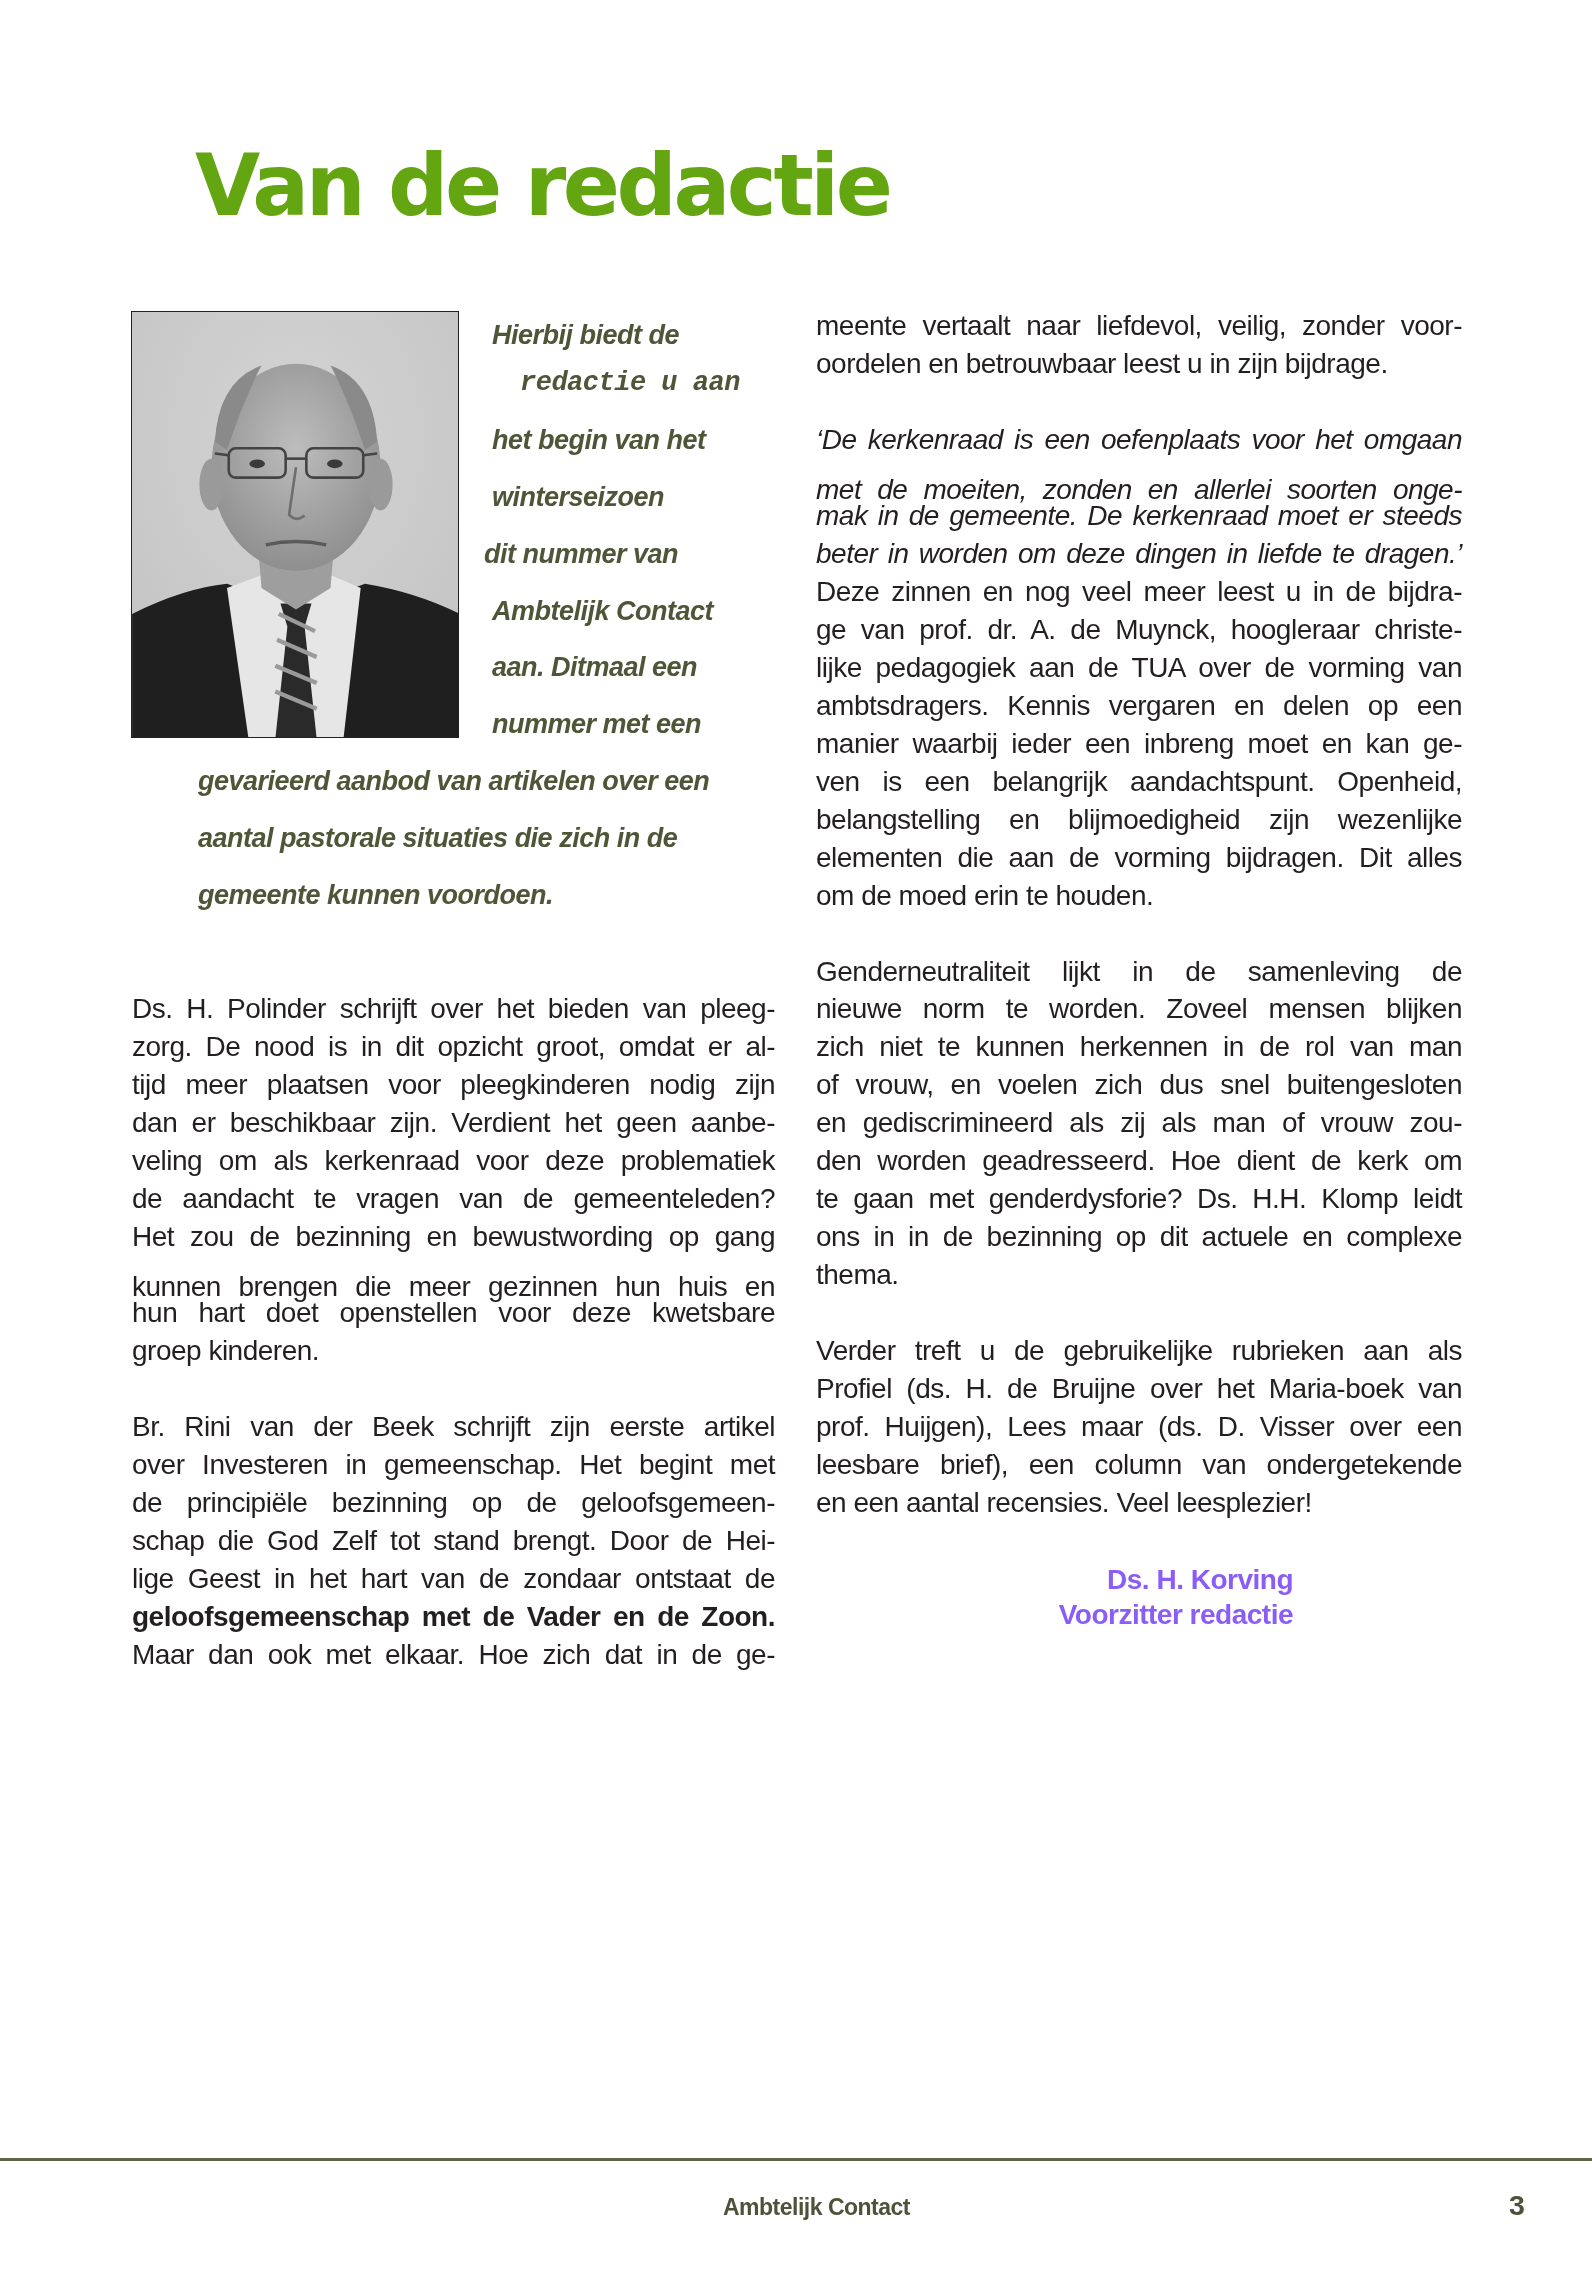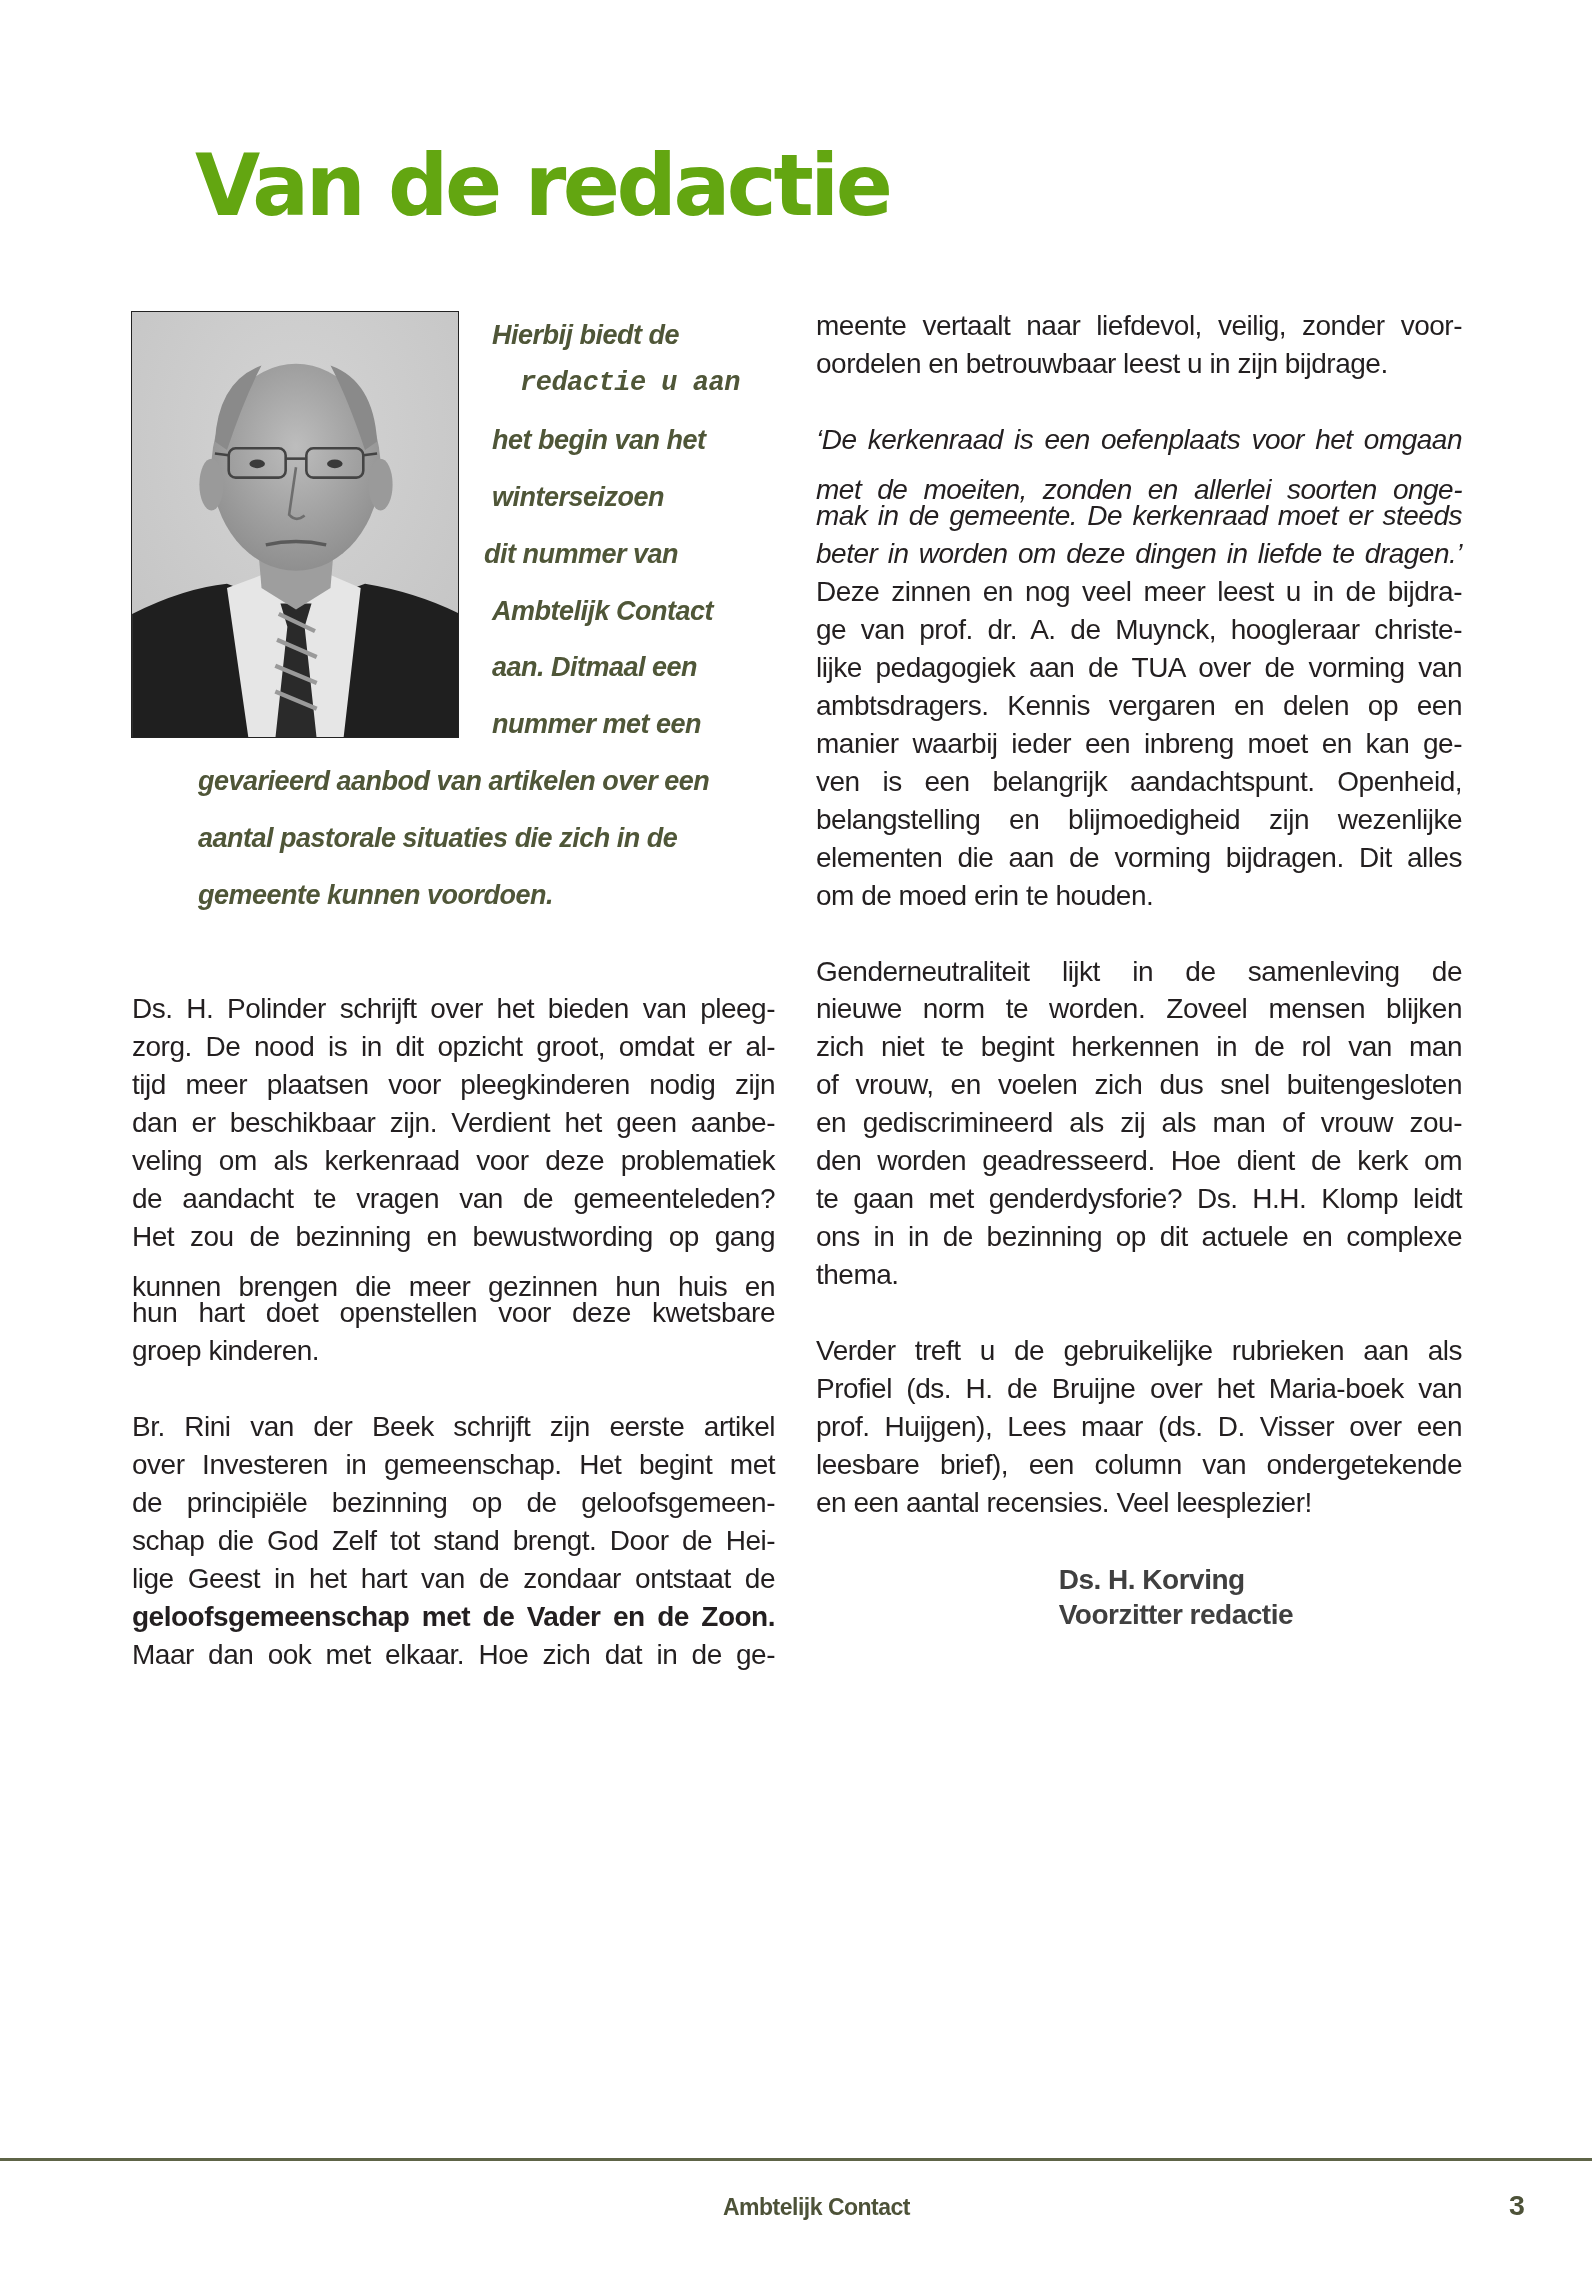--- a/index.html
+++ b/index.html
@@ -25,21 +25,21 @@
     font-style: italic; font-weight: bold; color: #4f5638;
     font-size: 27px; letter-spacing: -0.5px;
   }
   .intro .ln { position: absolute; white-space: nowrap; height: 57px; line-height: 57px; }
 
   .body-col { position: absolute; font-family: "Liberation Sans", sans-serif; color: #231f20; font-size: 28px; letter-spacing: -0.5px; }
   .body-col .ln { position: absolute; left: 0; height: 38px; line-height: 38px; white-space: nowrap; text-align: justify; text-align-last: justify; }
   .body-col .ln.last { text-align-last: left; }
   .body-col .ln.it { font-style: italic; }
 
-  .signature { position: absolute; right: 131px; font-family: "Liberation Sans", sans-serif; font-weight: bold; color: #404040; font-size: 28px; text-align: left; letter-spacing: -0.5px; }
+  .signature { position: absolute; right: 131px; font-family: "Liberation Sans", sans-serif; font-weight: bold; color: #8b5cf6; font-size: 28px; text-align: right; letter-spacing: -0.5px; }
   .signature .ln { height: 35px; line-height: 35px; white-space: nowrap; }
 
   .footer-rule { position: absolute; left: 0; top: 2158px; width: 1592px; height: 2.6px; background: #5e6447; }
   .footer-title { position: absolute; left: 723px; top: 2192px; font-family: "Liberation Sans", sans-serif; font-weight: bold; font-size: 23px; line-height: 31px; color: #4d5238; letter-spacing: -0.5px; white-space: nowrap; }
   .footer-page { position: absolute; left: 1509px; top: 2188px; font-family: "Liberation Sans", sans-serif; font-weight: bold; font-size: 28.5px; line-height: 35px; color: #4d5238; }
 </style>
 </head>
 <body>
 
 <div class="page">
@@ -145,21 +145,21 @@
       <div class="ln" style="top:380px;width:646px;">ambtsdragers. Kennis vergaren en delen op een</div>
       <div class="ln" style="top:418px;width:646px;">manier waarbij ieder een inbreng moet en kan ge-</div>
       <div class="ln" style="top:456px;width:646px;">ven is een belangrijk aandachtspunt. Openheid,</div>
       <div class="ln" style="top:494px;width:646px;">belangstelling en blijmoedigheid zijn wezenlijke</div>
       <div class="ln" style="top:532px;width:646px;">elementen die aan de vorming bijdragen. Dit alles</div>
       <div class="ln last" style="top:570px;width:646px;">om de moed erin te houden.</div>
     </div>
     <div>
       <div class="ln" style="top:646px;width:646px;">Genderneutraliteit lijkt in de samenleving de</div>
       <div class="ln" style="top:683px;width:646px;">nieuwe norm te worden. Zoveel mensen blijken</div>
-      <div class="ln" style="top:721px;width:646px;">zich niet te begint herkennen in de rol van man</div>
+      <div class="ln" style="top:721px;width:646px;">zich niet te kunnen herkennen in de rol van man</div>
       <div class="ln" style="top:759px;width:646px;">of vrouw, en voelen zich dus snel buitengesloten</div>
       <div class="ln" style="top:797px;width:646px;">en gediscrimineerd als zij als man of vrouw zou-</div>
       <div class="ln" style="top:835px;width:646px;">den worden geadresseerd. Hoe dient de kerk om</div>
       <div class="ln" style="top:873px;width:646px;">te gaan met genderdysforie? Ds. H.H. Klomp leidt</div>
       <div class="ln" style="top:911px;width:646px;">ons in in de bezinning op dit actuele en complexe</div>
       <div class="ln last" style="top:949px;width:646px;">thema.</div>
     </div>
     <div>
       <div class="ln" style="top:1025px;width:646px;">Verder treft u de gebruikelijke rubrieken aan als</div>
       <div class="ln" style="top:1063px;width:646px;">Profiel (ds. H. de Bruijne over het Maria-boek van</div>

